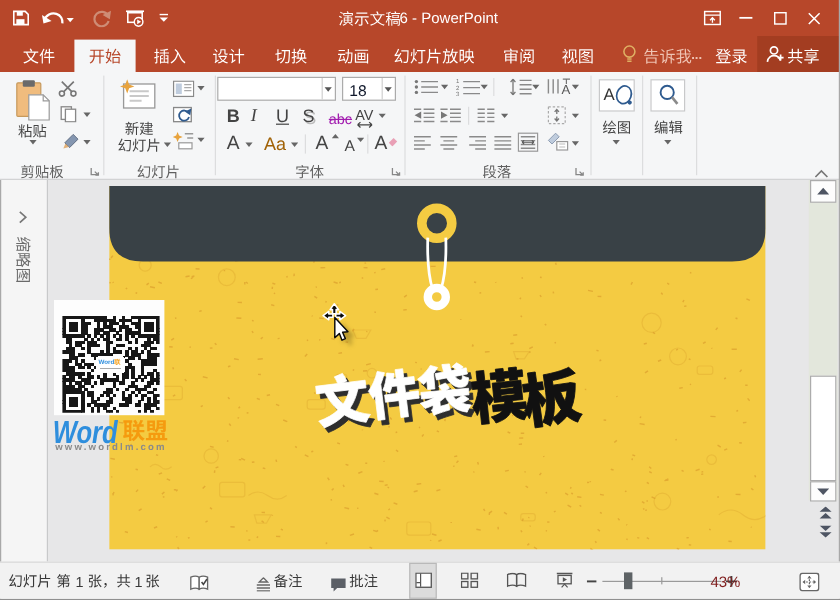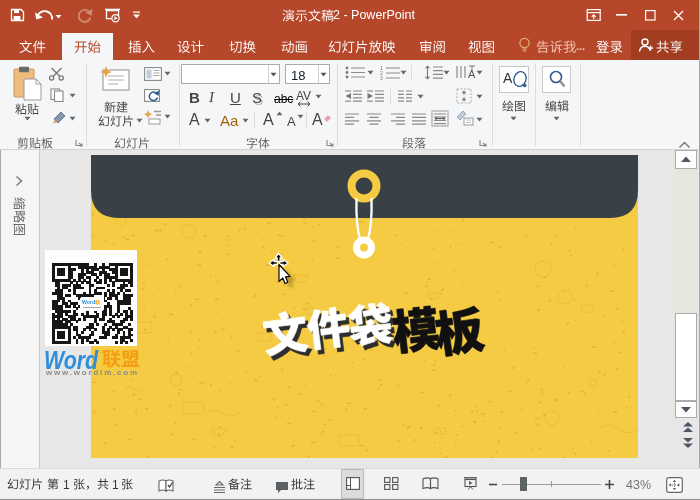--- a/index.html
+++ b/index.html
@@ -96,21 +96,21 @@
     <path d="M1 3.5h7L4.5 7.2z" fill="#fff"></path>
 </svg>
 <svg style="position:absolute;left:282px;top:9px;overflow:visible;" width="52" height="14">
     <g fill="#fff" transform="scale(0.01300) translate(0,880)">
       <use href="#g6f14r" x="0"></use>
       <use href="#g793ar" x="1000"></use>
       <use href="#g6587r" x="2000"></use>
       <use href="#g7a3fr" x="3000"></use>
     </g>
   </svg>
-<div class="lat" style="left:333px;top:8px;font-size:12.5px;color:#fff">2 - PowerPoint</div>
+<div class="lat" style="left:333px;top:8px;font-size:12.5px;color:#fff">6 - PowerPoint</div>
 <svg class="ab" style="left:586px;top:8px" width="16" height="14" viewBox="0 0 16 14">
 <rect x="1.2" y="1.6" width="13" height="10.8" fill="none" stroke="#fff" stroke-width="1.2"></rect>
 <path d="M1.2 4.6h13" stroke="#fff" stroke-width="1.2"></path>
 <path d="M7.7 11 L7.7 7 M5.7 8.8 L7.7 6.8 L9.7 8.8" fill="none" stroke="#fff" stroke-width="1.1"></path>
 </svg>
 <svg class="ab" style="left:616px;top:14px" width="12" height="3">
     <rect x="0" y="0" width="11" height="1.6" fill="#fff"></rect>
   </svg>
 <svg class="ab" style="left:645px;top:10px" width="11" height="11">
     <rect x="0.6" y="0.6" width="9.4" height="9.4" fill="none" stroke="#fff" stroke-width="1.2"></rect>
@@ -337,21 +337,21 @@
 <div class="ab" style="left:285px;top:64px;width:45px;height:20px;background:#fff;border:1px solid #ABABAB;box-sizing:border-box"></div>
 <div class="lat" style="left:291px;top:68px;font-size:13px;color:#0f172a">18</div>
 <div class="ab" style="left:318px;top:65px;width:11px;height:18px;border-left:1px solid #D0D0D0"></div>
 <svg class="ab" style="left:320px;top:72px" width="7" height="5" viewBox="0 0 7 5">
     <path d="M0.5 0.7h6L3.5 4.4z" fill="#555"></path>
   </svg>
 <div class="lat" style="left:189px;top:89px;font-size:15px;font-weight:bold;color:#444">B</div>
 <div class="lat" style="left:209px;top:89px;font-size:15px;font-style:italic;font-family:'Liberation Serif',serif;color:#444">I</div>
 <div class="lat" style="left:230px;top:89px;font-size:15px;text-decoration:underline;color:#444">U</div>
 <div class="lat" style="left:252px;top:89px;font-size:15px;color:#444;text-shadow:1.5px 1.5px 0 #bbb">S</div>
-<div class="lat" style="left:274px;top:92px;font-size:12px;text-decoration:line-through;color:#000000">abc</div>
+<div class="lat" style="left:274px;top:92px;font-size:12px;text-decoration:line-through;color:#a21caf">abc</div>
 <div class="lat" style="left:296px;top:89px;font-size:12px;color:#444">AV</div>
 <svg class="ab" style="left:296px;top:101px" width="16" height="6" viewBox="0 0 16 6">
 <path d="M2 3h12M2 3l2.4-2.2M2 3l2.4 2.2M14 3l-2.4-2.2M14 3l-2.4 2.2" stroke="#444" stroke-width="1" fill="none"></path>
   </svg>
 <svg class="ab" style="left:315px;top:94px" width="7" height="5" viewBox="0 0 7 5">
     <path d="M0.5 0.7h6L3.5 4.4z" fill="#666"></path>
   </svg>
 <div class="lat" style="left:189px;top:111px;font-size:16px;color:#444">A</div>
 <svg class="ab" style="left:204px;top:118px" width="7" height="5" viewBox="0 0 7 5">
     <path d="M0.5 0.7h6L3.5 4.4z" fill="#666"></path>
@@ -1198,17 +1198,17 @@
 </svg>
 <svg class="ab" style="left:489px;top:483px" width="9" height="3">
     <rect width="8" height="1.6" y="0.7" fill="#444"></rect>
   </svg>
 <div class="ab" style="left:502px;top:483.5px;width:99px;height:1px;background:#9A9A9A"></div>
 <div class="ab" style="left:551px;top:481px;width:1px;height:6px;background:#9A9A9A"></div>
 <div class="ab" style="left:520px;top:477px;width:7px;height:14px;background:#5E6366"></div>
 <svg class="ab" style="left:604px;top:479px" width="11" height="11" viewBox="0 0 11 11">
 <path d="M5.5 1v9M1 5.5h9" stroke="#444" stroke-width="1.6"></path>
   </svg>
-<div class="lat" style="left:626px;top:478px;font-size:12.5px;color:#737373">43%</div>
+<div class="lat" style="left:592px;top:478px;font-size:12.5px;color:#7f1d1d">43%</div>
 <svg class="ab" style="left:666px;top:477px" width="17" height="16" viewBox="0 0 17 16">
 <rect x="0.7" y="0.7" width="15.6" height="14.6" rx="2" fill="#fff" stroke="#666" stroke-width="1.2"></rect>
 <path d="M8.5 3 L8.5 13 M3 8 L14 8" stroke="#666" stroke-width="1" stroke-dasharray="1.5 1.2"></path>
 <path d="M8.5 3 L6.7 5 L10.3 5 Z M8.5 13 L6.7 11 L10.3 11 Z M3 8 L5 6.2 L5 9.8 Z M14 8 L12 6.2 L12 9.8 Z" fill="#666"></path>
 </svg>
 </body></html>

